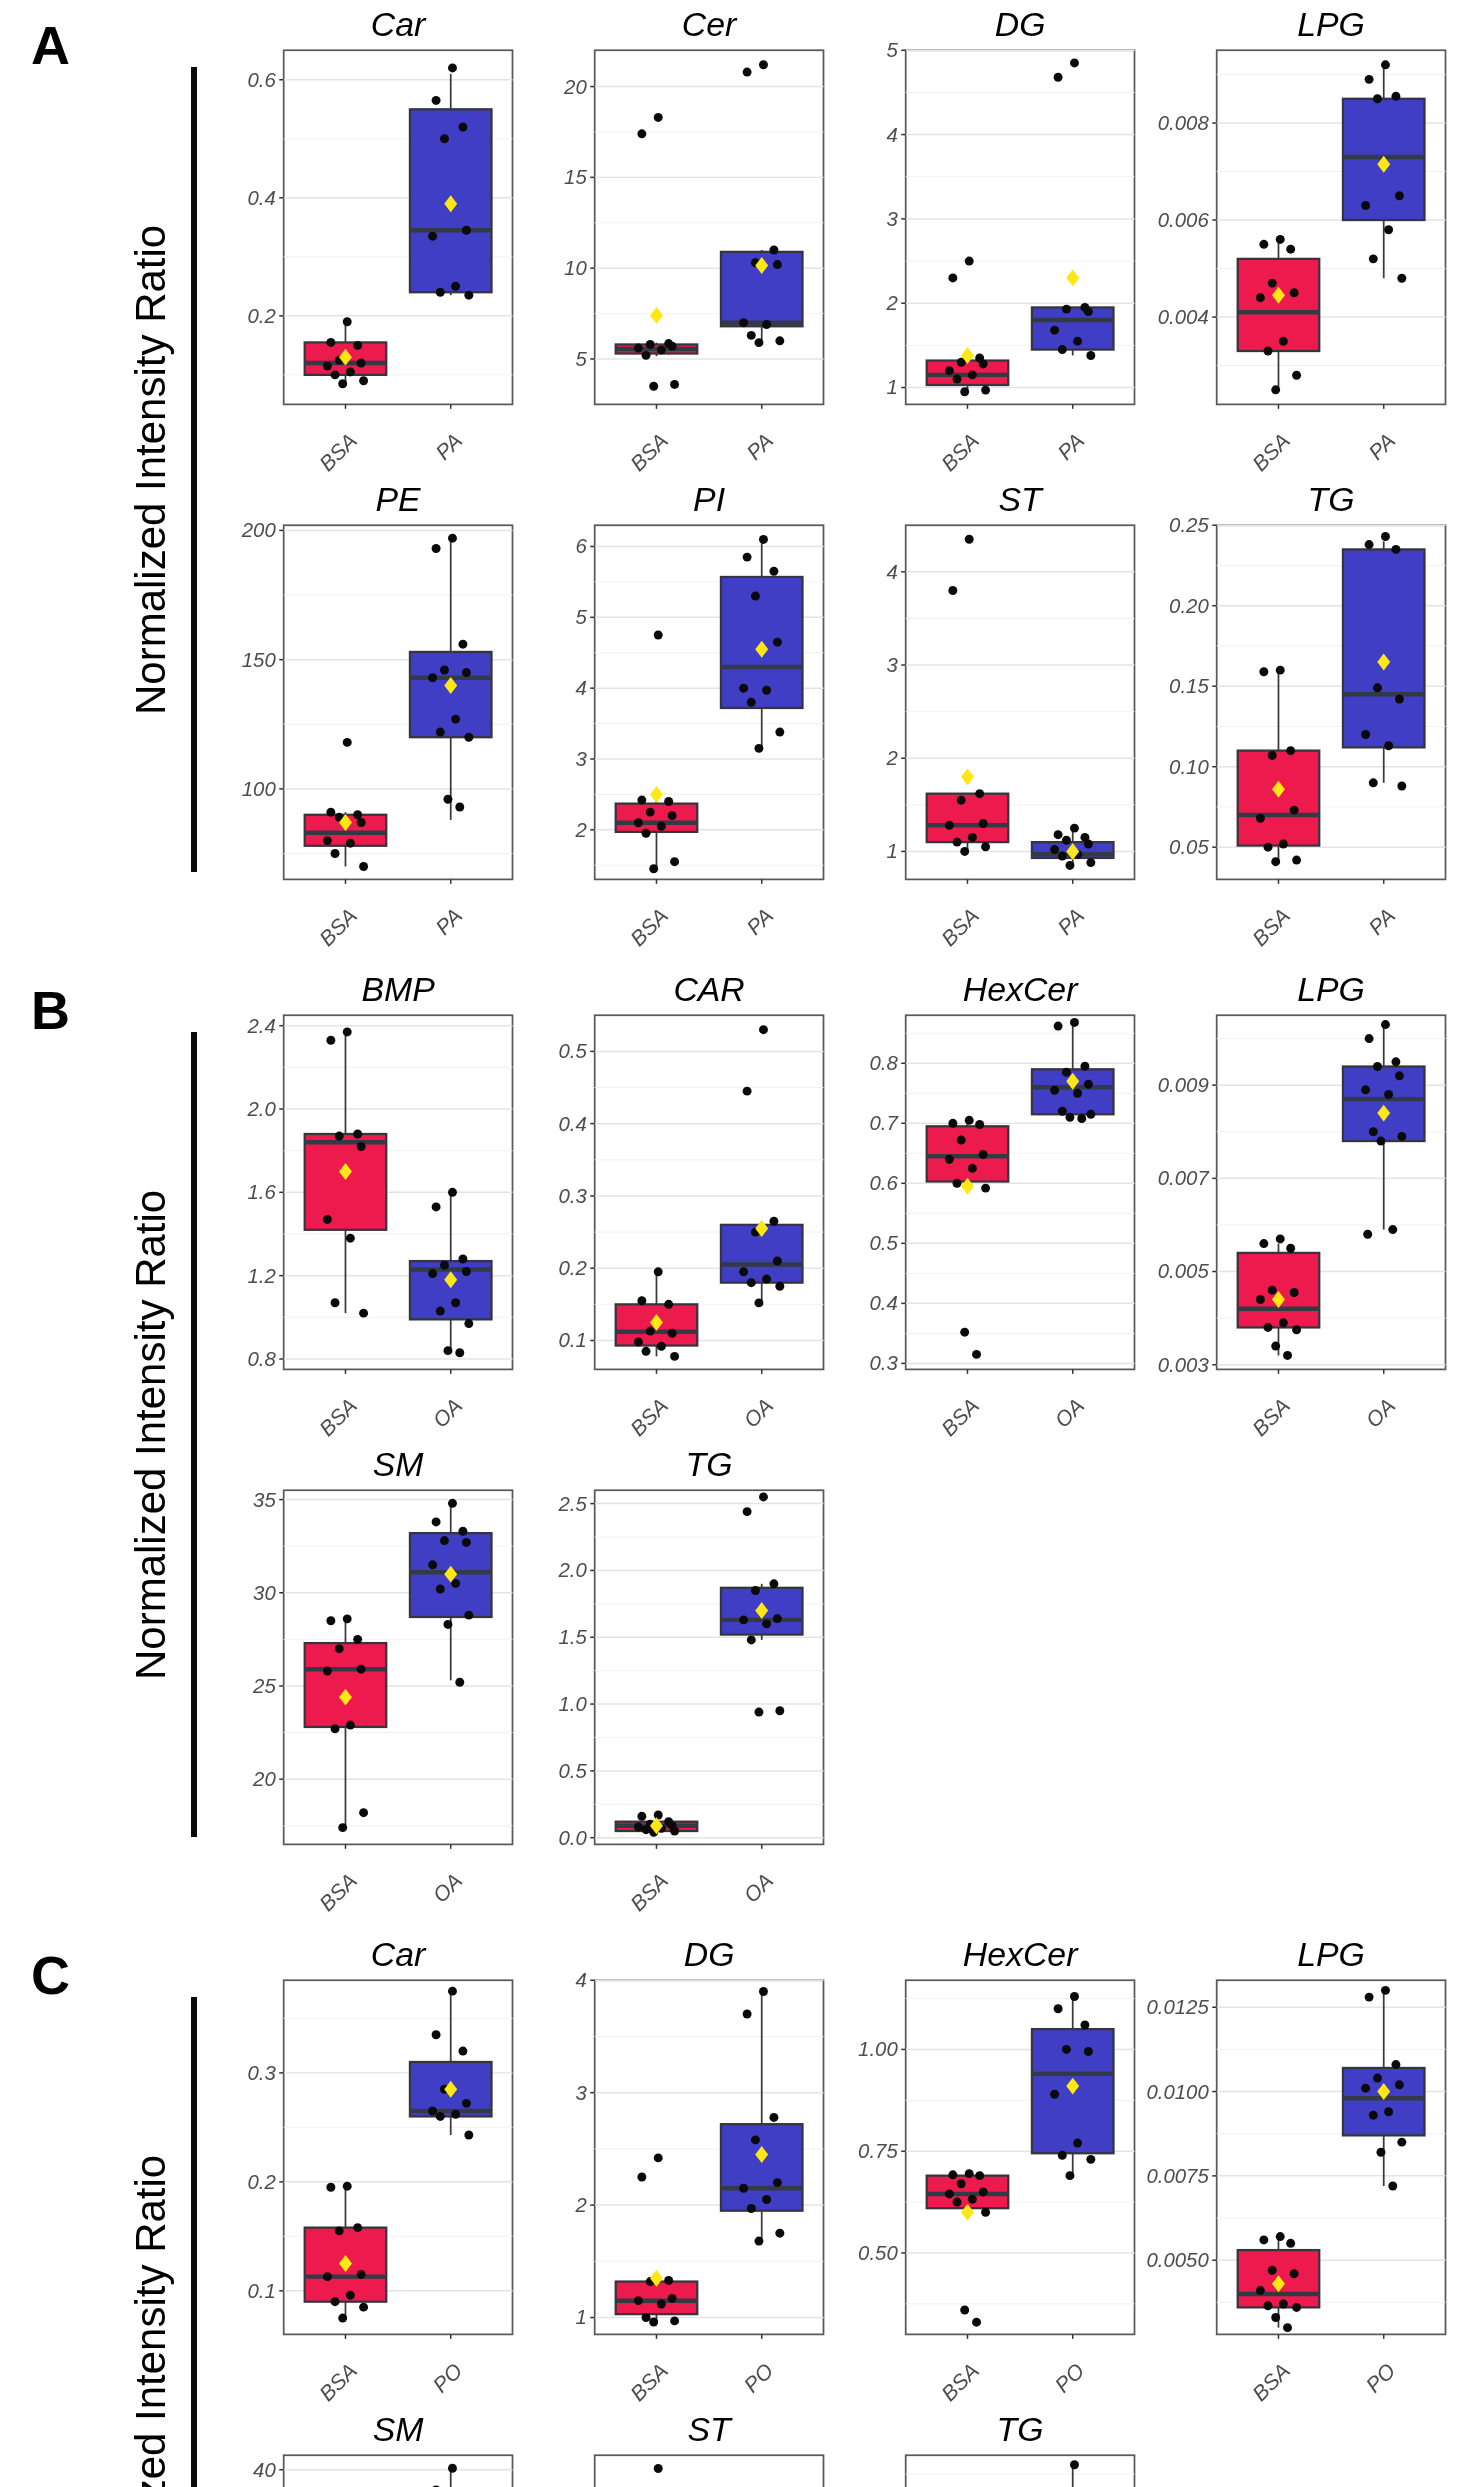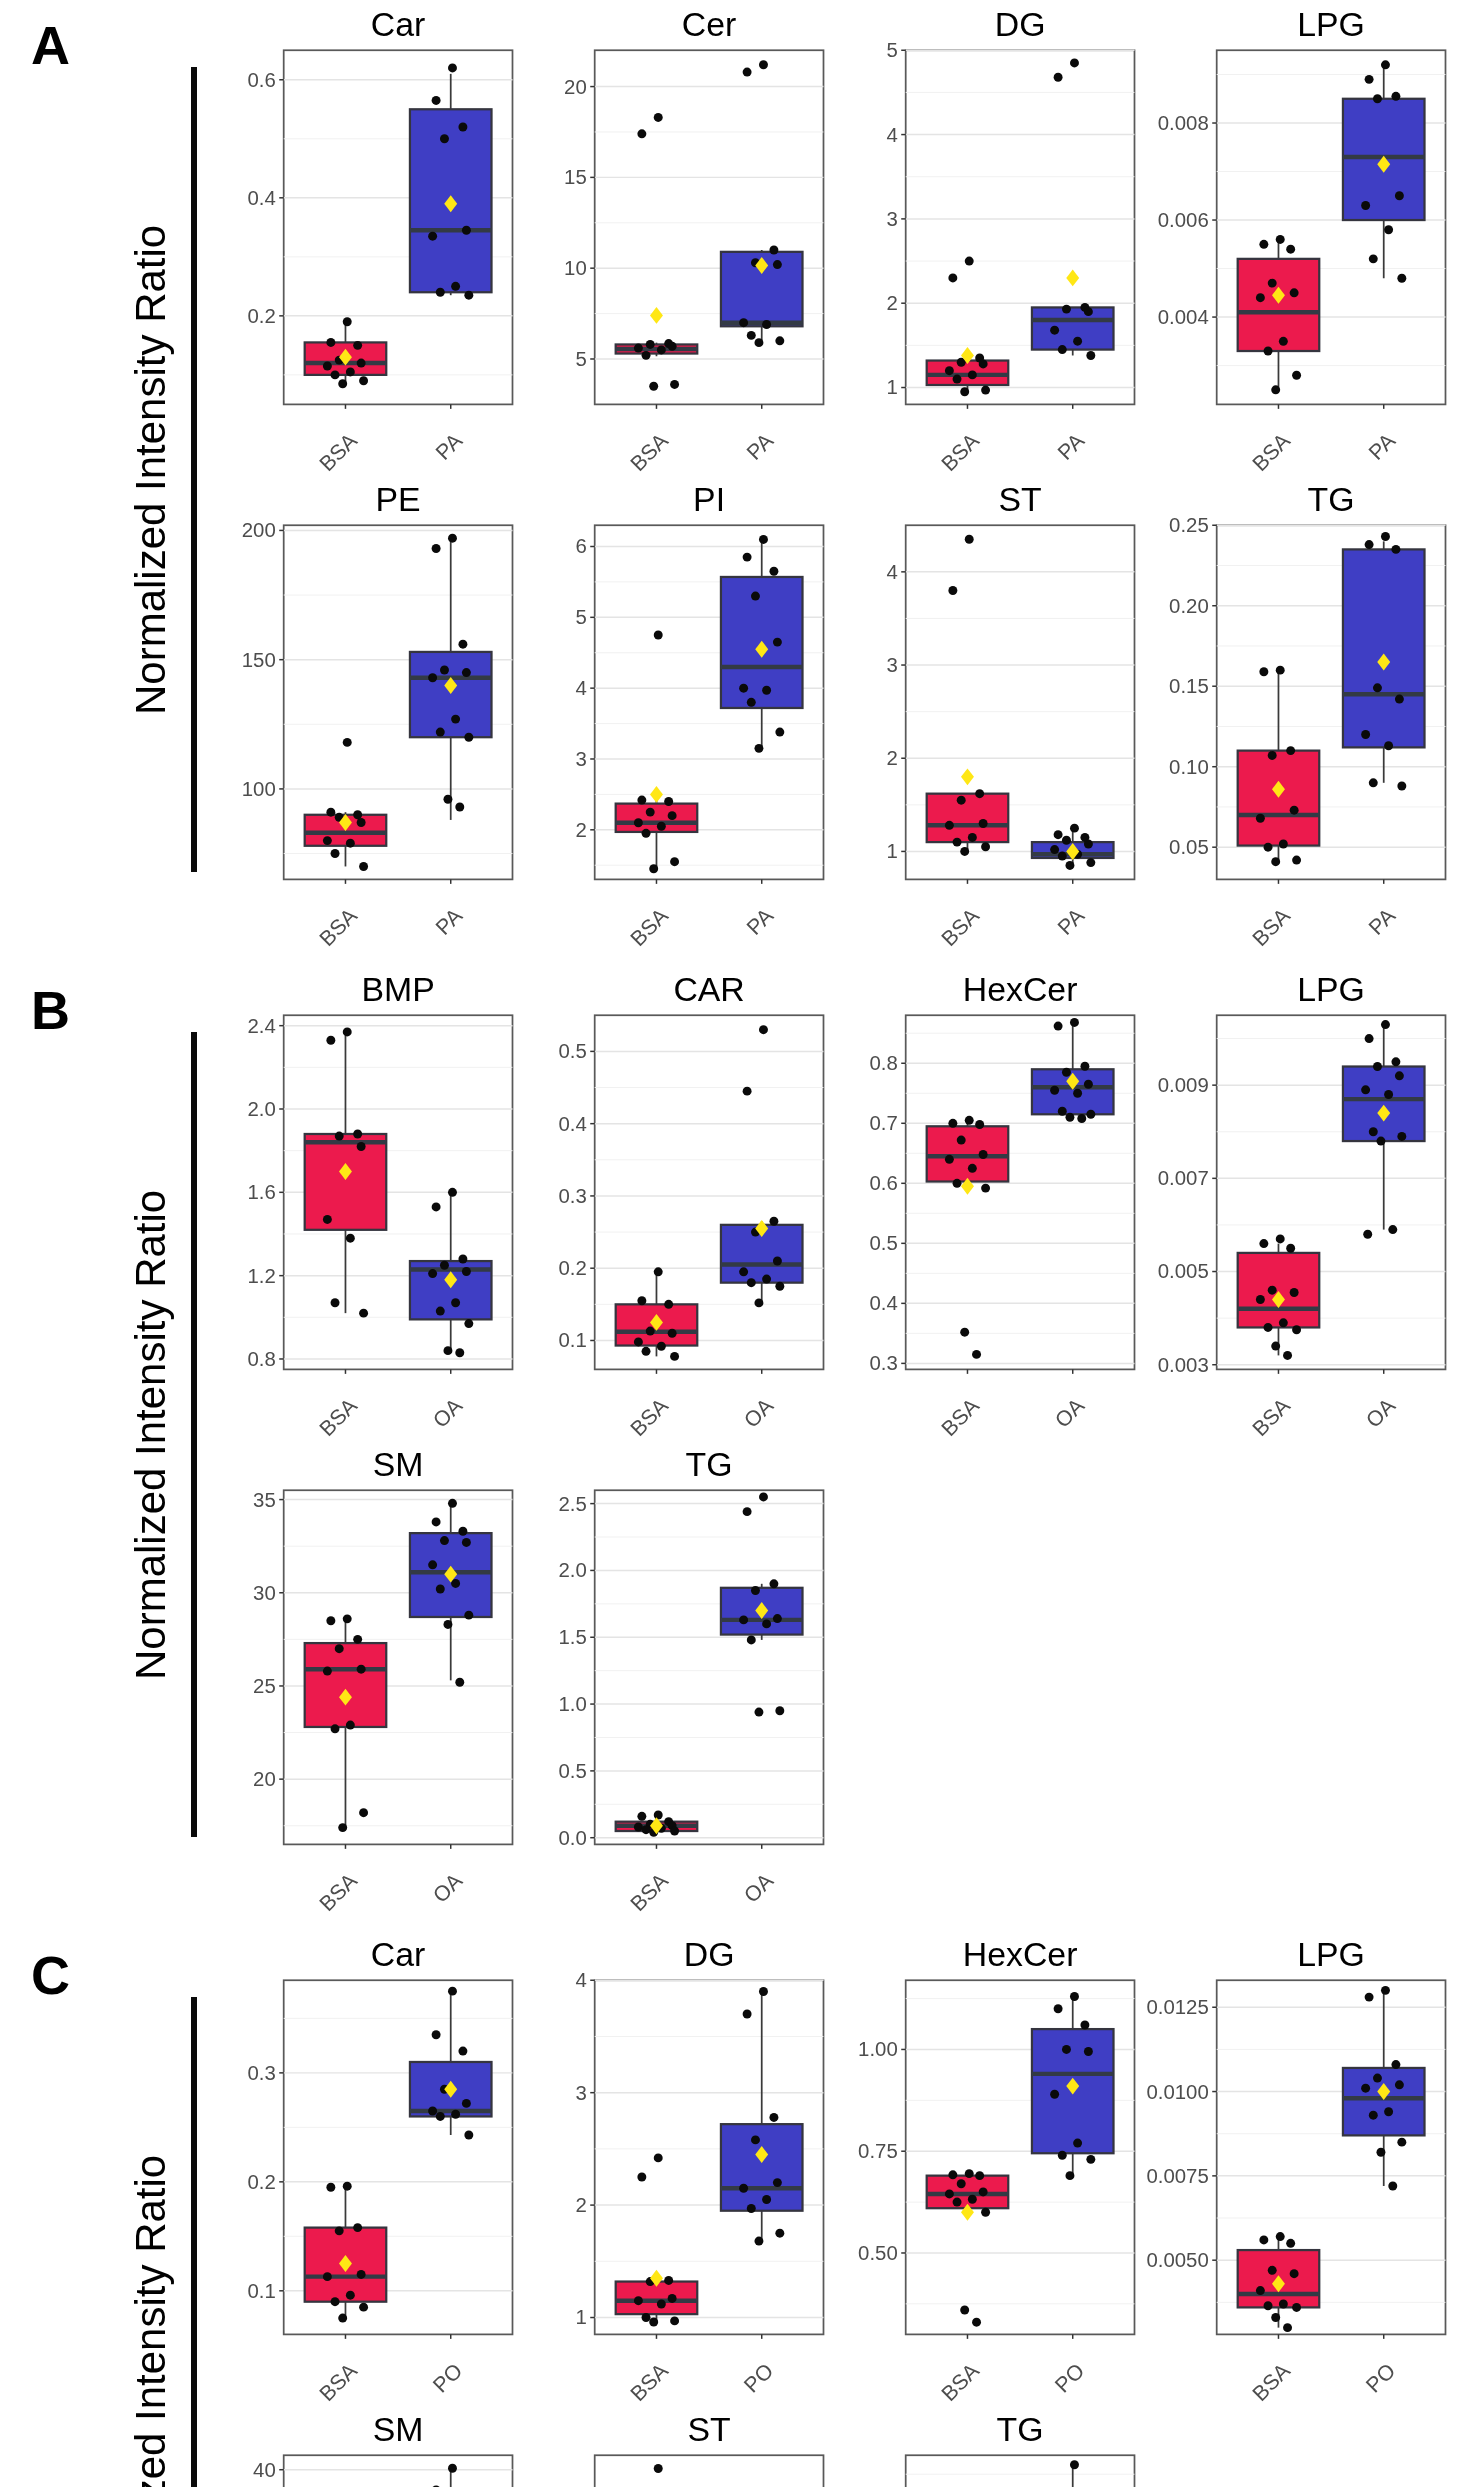--- a/index.html
+++ b/index.html
@@ -5,21 +5,21 @@
   html,body{margin:0;padding:0;background:#ffffff;width:1483px;height:2911px;
     font-family:"Liberation Sans", sans-serif;overflow:hidden;}
   .figure{position:relative;width:1483px;height:2911px;background:#fff;}
   .panel{position:relative;height:965px;padding-top:3px;box-sizing:border-box;}
   .panel-label{position:absolute;left:31px;top:14px;font-size:54px;font-weight:bold;color:#000;}
   .panel-body{position:relative;display:flex;margin-left:0;height:955px;}
   .gutter{position:relative;width:214px;flex:0 0 214px;}
   .vbar{position:absolute;right:17px;top:64px;bottom:86px;width:6.5px;background:#0a0a0a;}
   .ylabel{position:absolute;right:39px;top:64px;bottom:86px;display:flex;align-items:center;justify-content:center;
     writing-mode:vertical-rl;transform:rotate(180deg);font-size:42px;color:#000;white-space:nowrap;}
-  .grid{display:grid;grid-template-columns:repeat(4,311px);grid-auto-rows:475px;}
+  .grid{display:grid;grid-template-columns:repeat(4,311px);grid-auto-rows:475px;font-style:italic;}
   .cell{width:311px;height:475px;position:relative;}
   svg text{font-family:"Liberation Sans", sans-serif;}
 </style>
 </head>
 <body>
 
 <div class="figure">
 
   <section class="panel">
     <div class="panel-label">A</div>

